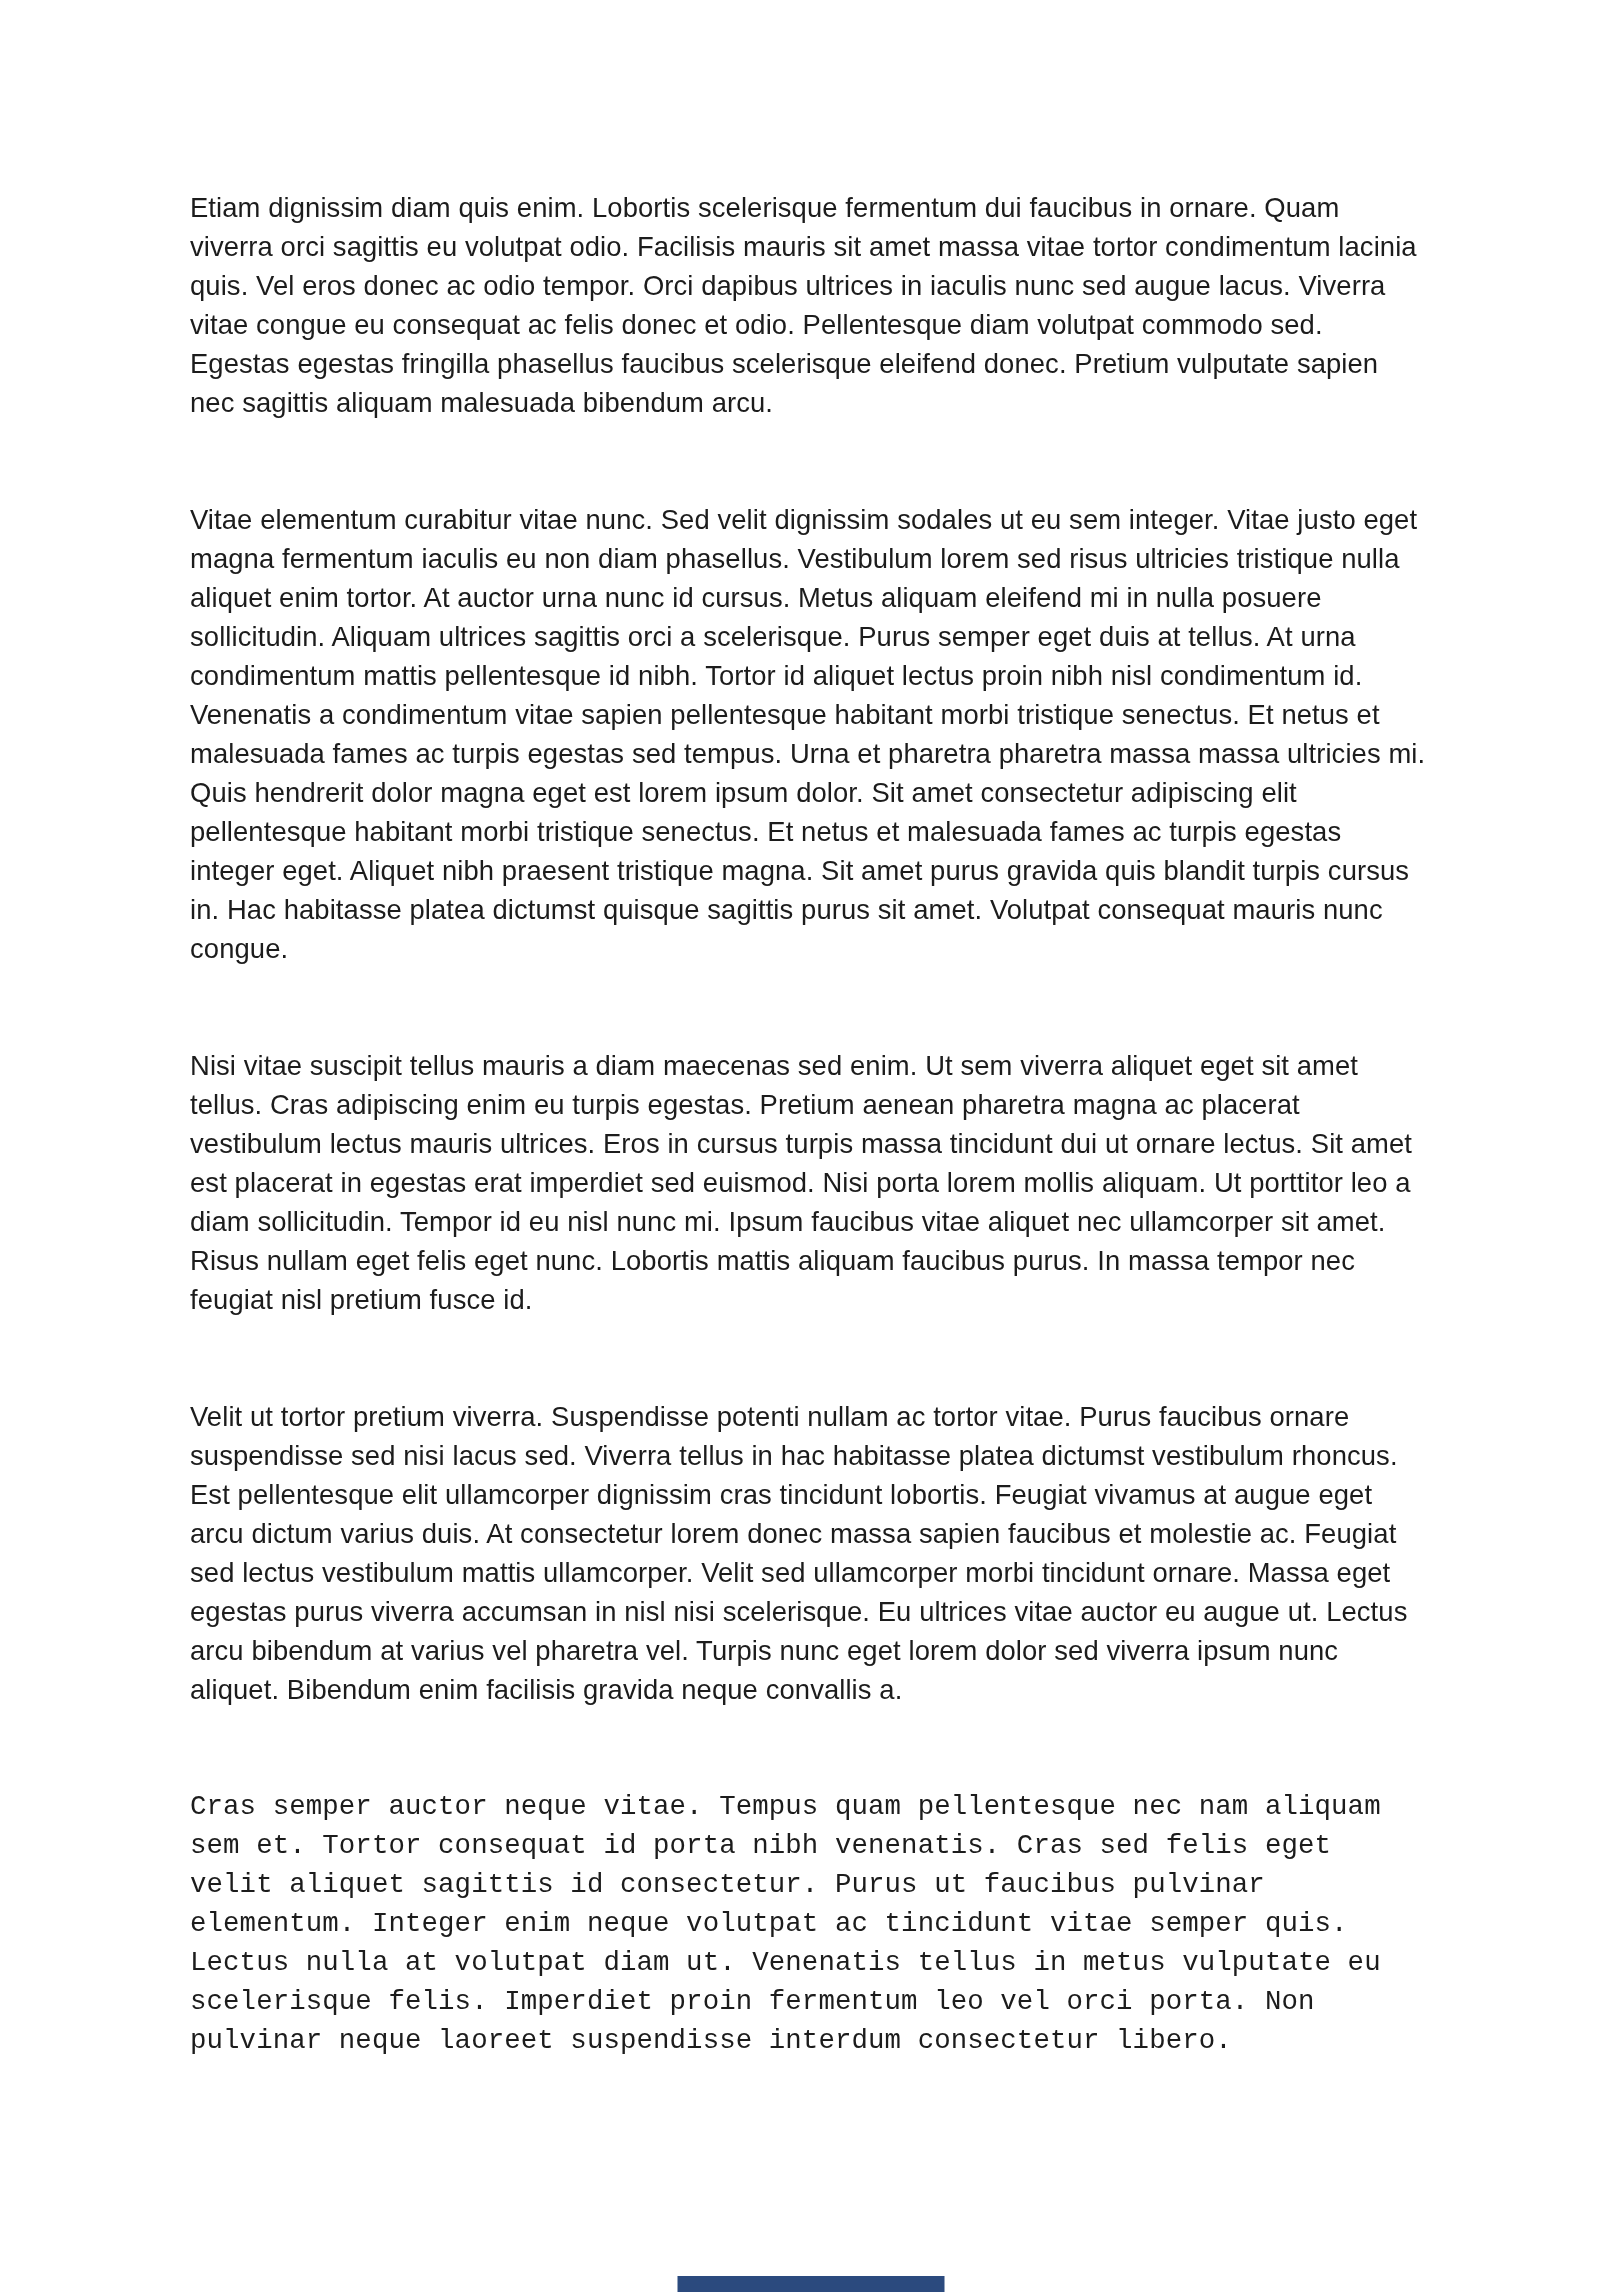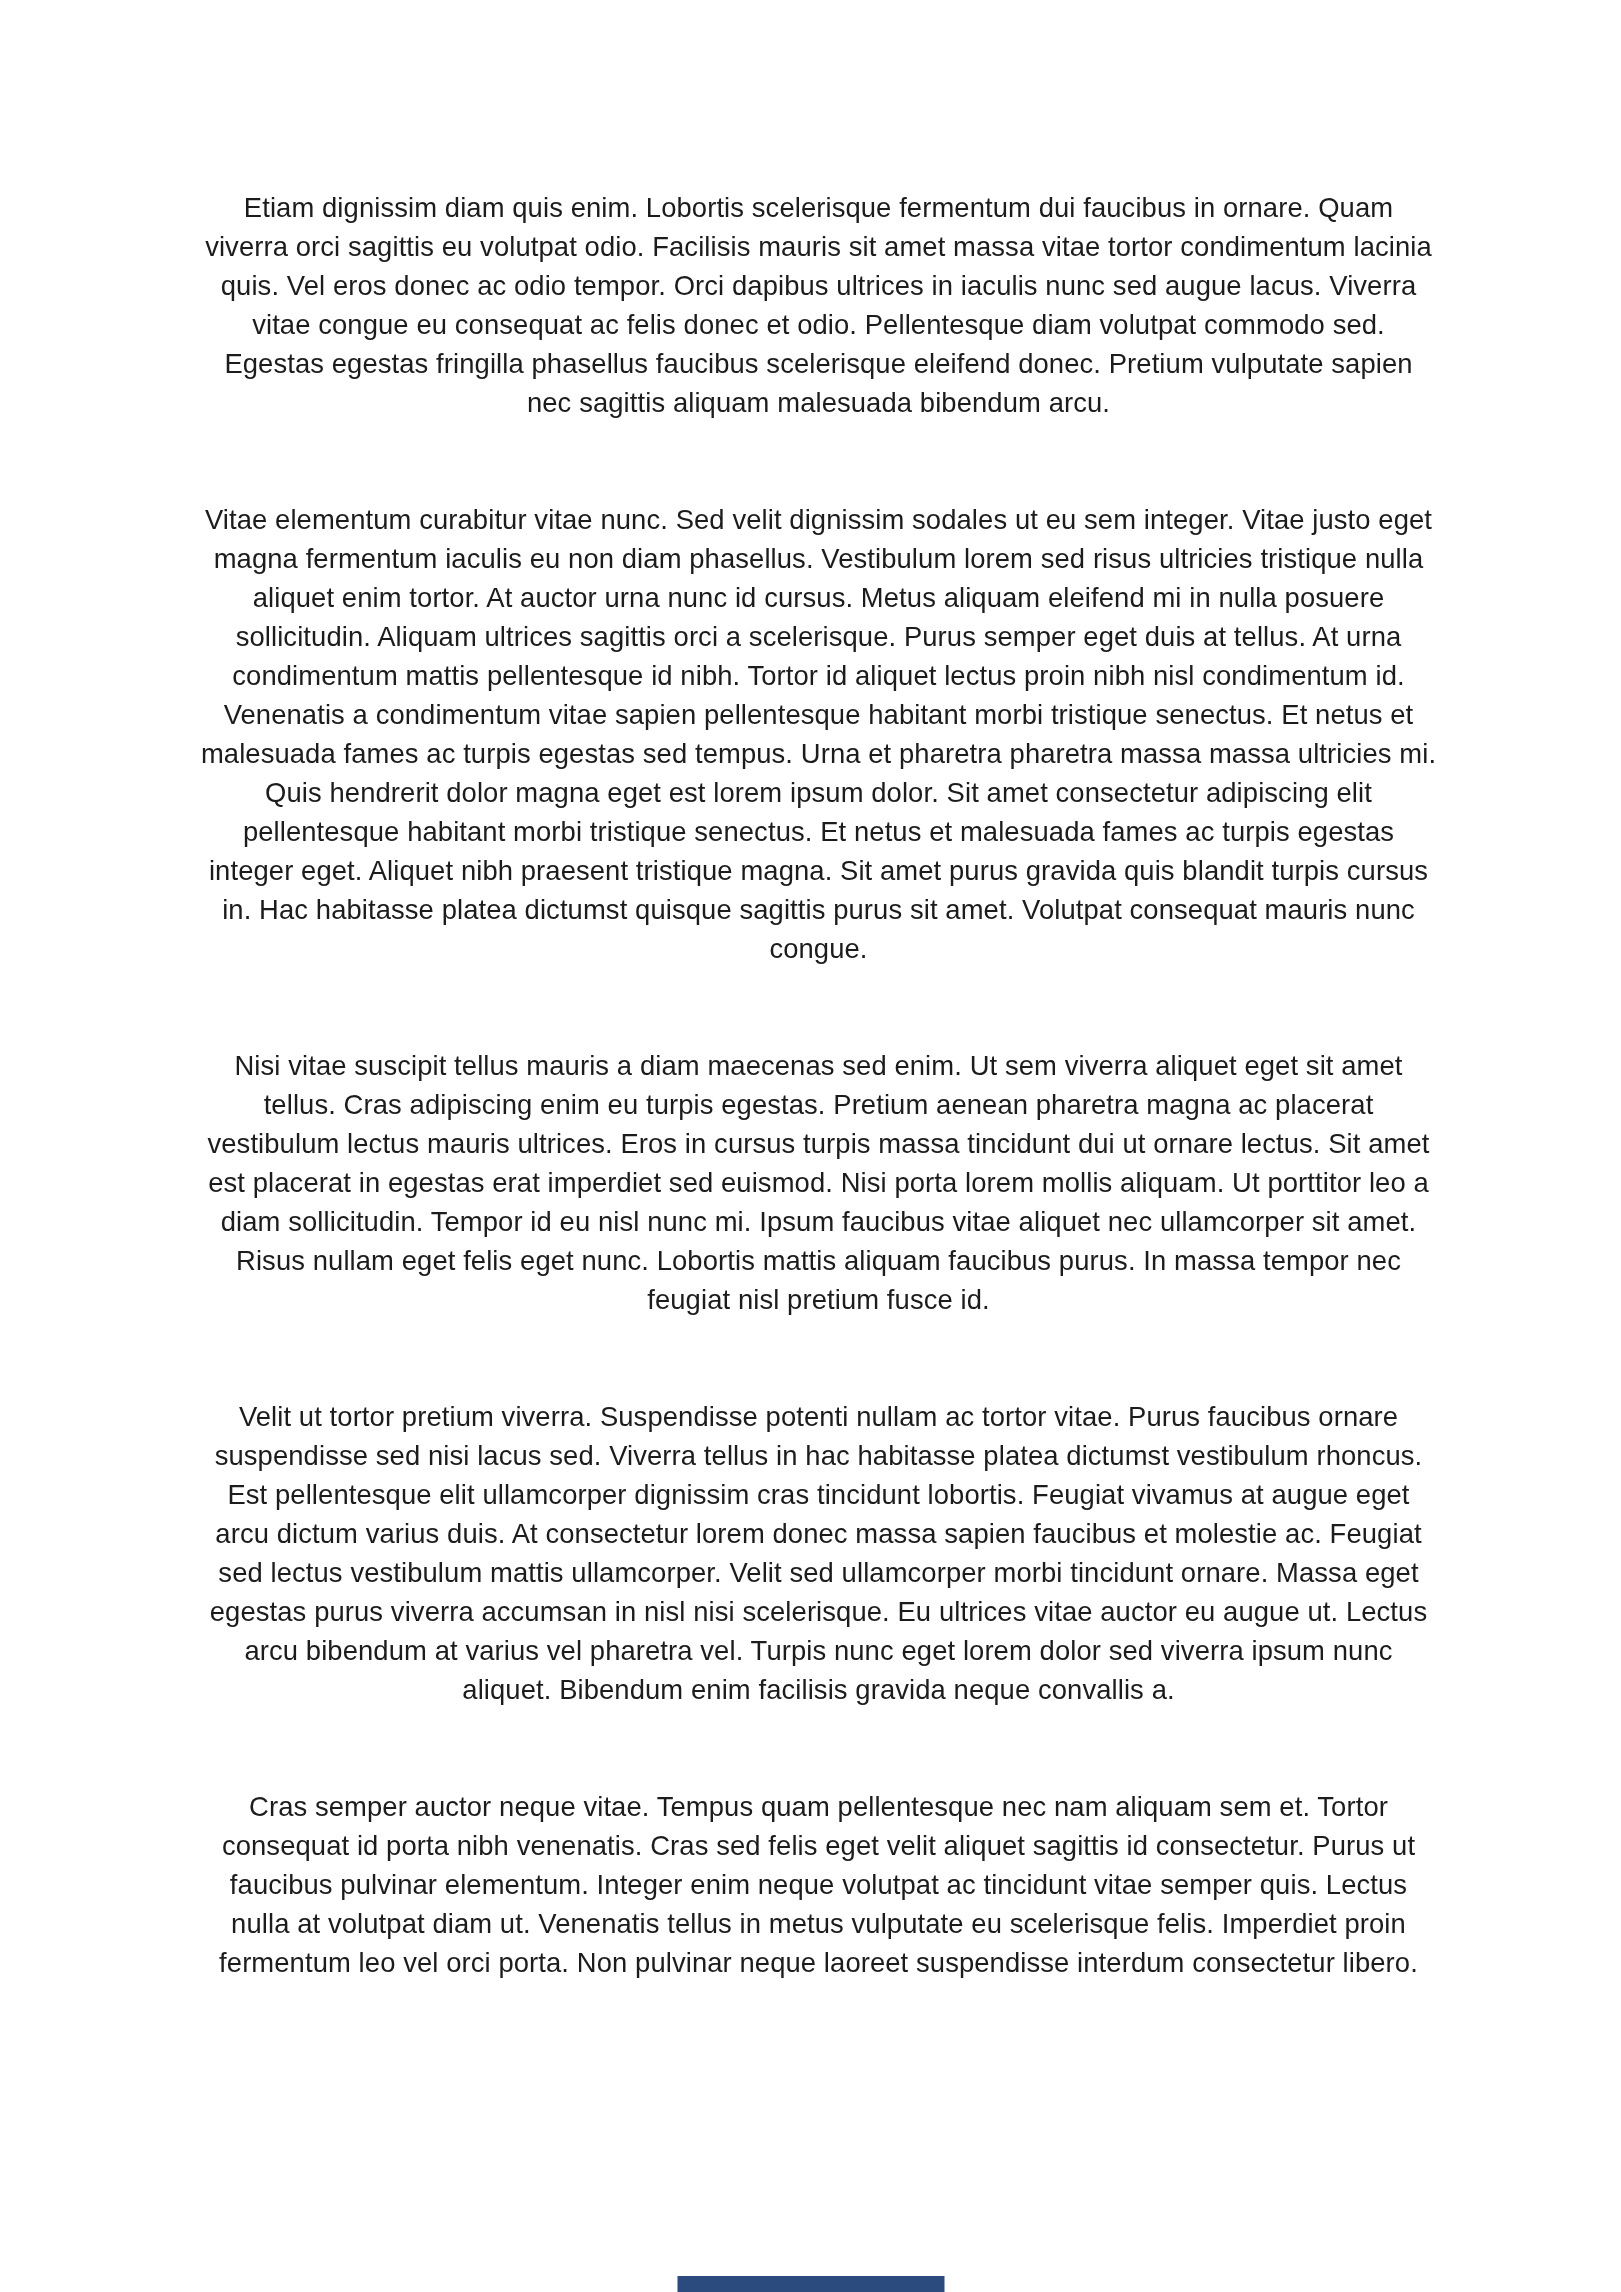--- a/index.html
+++ b/index.html
@@ -10,34 +10,35 @@
     .page {
       position: relative;
       width: 1621px;
       height: 2293px;
       background: #ffffff;
       overflow: hidden;
       font-family: "Liberation Sans", sans-serif;
     }
     .doc-text {
       position: absolute;
-      left: 200px;
+      left: 190px;
       top: 188px;
       width: 1237px;
       color: #1c1c1c;
       font-size: 27.4px;
       line-height: 39px;
-      text-align: center;
+      text-align: left;
       letter-spacing: 0.1px;
     }
     .doc-text p {
       margin: 0 0 78px 0;
     }
     .doc-text p:last-child {
       margin-bottom: 4px;
+      font-family: Liberation Mono, monospace;
     }
     .bottom-bar {
       position: absolute;
       bottom: 0;
       left: 50%;
       transform: translateX(-50%);
       width: 267px;
       height: 16.7px;
       background: #2b4a7e; 
     }

